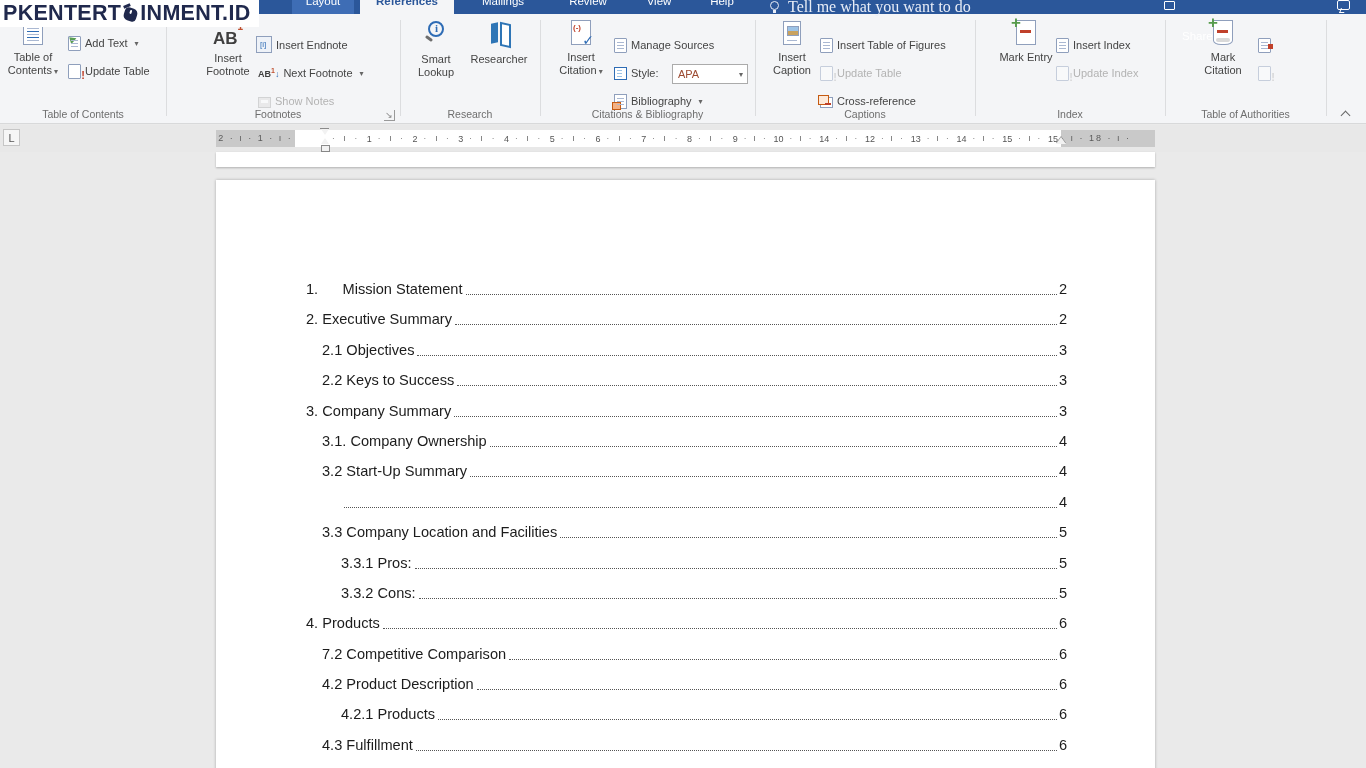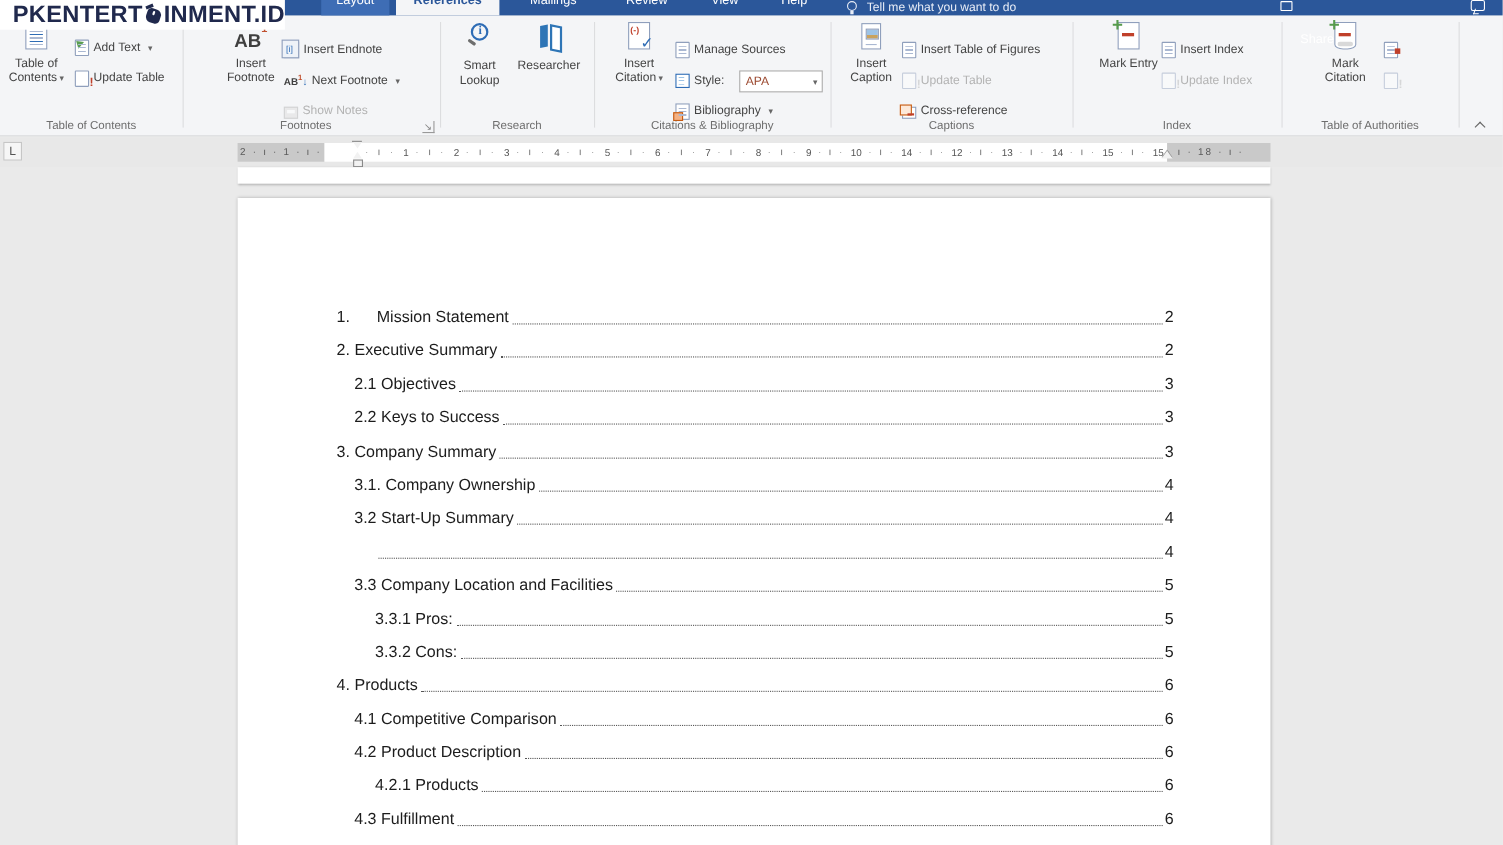--- a/index.html
+++ b/index.html
@@ -6,35 +6,35 @@
   html,body { width:1366px; height:768px; overflow:hidden;
     font-family:"Liberation Sans","DejaVu Sans",sans-serif; background:#eaeaea; }
 
   
   #tabbar { position:absolute; left:0; top:0; width:1366px; height:14px;
     background:#2b579a; z-index:5; }
   .tab { position:absolute; top:-14px; height:28px; line-height:30px; text-align:center;
     color:#fff; font-size:11.5px; cursor:default; }
   .tab.hl { background:#3e6db5; }
   .tab.active { background:#f4f5f7; color:#2b579a; font-weight:bold; }
-  #tellme { position:absolute; top:0; left:788px; color:#e8edf7; font-size:11px; line-height:14px; }
+  #tellme { position:absolute; top:0; left:788px; color:#e8edf7; font-size:16px; line-height:14px;font-family:Liberation Serif, serif; }
   .bulb-icon { position:absolute; left:770px; top:1px; width:9px; height:9px;
     border:1.5px solid #e8edf7; border-radius:50%; }
   .bulb-icon::after { content:""; position:absolute; left:2px; top:8px; width:3px; height:3px; background:#e8edf7; }
   #share { position:absolute; top:0; left:1182px; color:#fff; font-size:11.5px; line-height:14px;margin-top:29px; }
   .share-icon { position:absolute; left:1164px; top:1px; width:11px; height:9px; border:1.5px solid #fff; border-radius:1px; }
   .comment-icon { position:absolute; left:1337px; top:0px; width:13px; height:10px;
     border:1.5px solid #fff; border-radius:2px; }
   .comment-icon::after { content:""; position:absolute; left:2px; top:7px; width:4px; height:4px;
     border-left:1.5px solid #fff; border-bottom:1.5px solid #fff; transform:skewX(-20deg); background:transparent; }
 
   
   #logo { position:absolute; left:0; top:0; width:259px; height:27px; background:#fff;
     z-index:9; display:flex; align-items:center; padding-left:3px;
-    color:#20294d; font-weight:bold; font-size:21.5px; letter-spacing:.3px; white-space:nowrap;justify-content:flex-end; }
+    color:#20294d; font-weight:bold; font-size:21.5px; letter-spacing:.3px; white-space:nowrap; }
   .mouse-glyph { display:inline-block; width:17px; height:17px; margin:0 1px; position:relative; top:1px; }
   .mouse-glyph b { position:absolute; left:2px; top:2px; width:13px; height:13px;
     background:#20294d; border-radius:4px 5px 4px 5px; transform:rotate(18deg); }
   .mouse-glyph b::before { content:""; position:absolute; left:-3px; top:-2px; width:7px; height:3px;
     background:#20294d; transform:rotate(-40deg); }
   .mouse-glyph b::after { content:""; position:absolute; left:5px; top:2px; width:2px; height:4px;
     background:#fff; border-radius:1px; }
 
   
   #ribbon { position:absolute; left:0; top:14px; width:1366px; height:110px;
@@ -491,21 +491,21 @@
     <span class="t">3.3.2 Cons:</span>
     <span class="lead"></span>
     <span class="pnum">5</span>
   </div>
         <div class="toc-row">
     <span class="t">4. Products</span>
     <span class="lead"></span>
     <span class="pnum">6</span>
   </div>
         <div class="toc-row lvl1">
-    <span class="t">4.1 Competitive Comparison</span>
+    <span class="t">7.2 Competitive Comparison</span>
     <span class="lead"></span>
     <span class="pnum">6</span>
   </div>
         <div class="toc-row lvl1">
     <span class="t">4.2 Product Description</span>
     <span class="lead"></span>
     <span class="pnum">6</span>
   </div>
         <div class="toc-row lvl2">
     <span class="t">4.2.1 Products</span>

